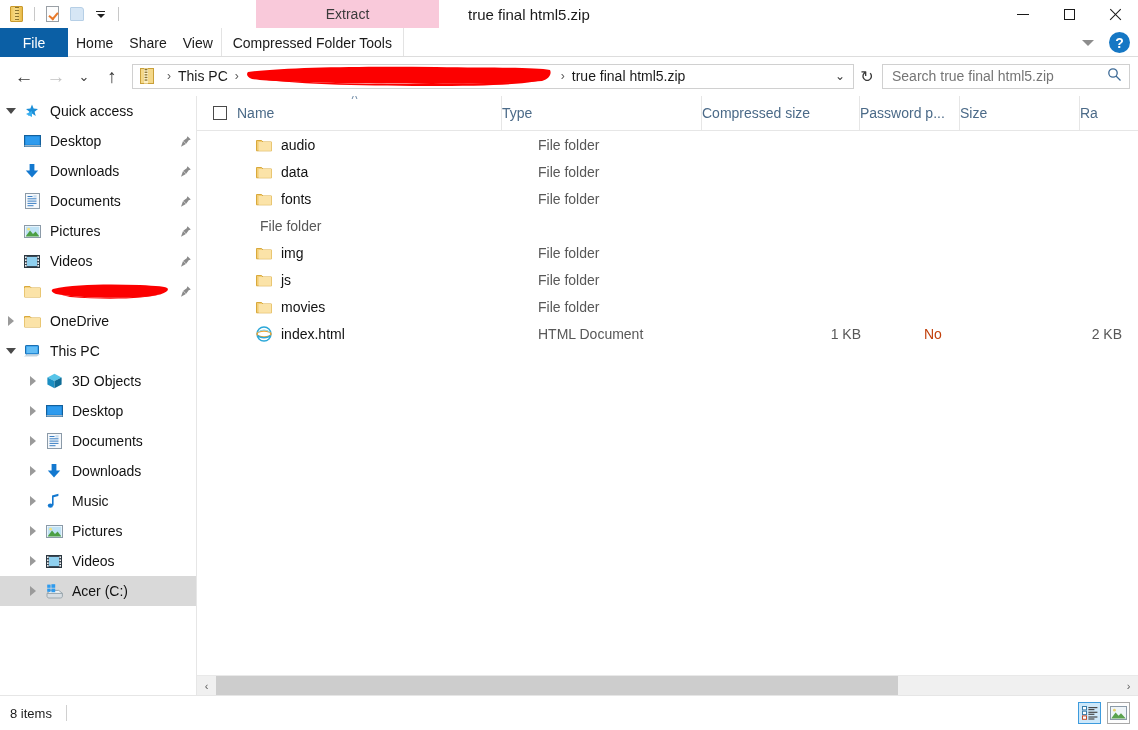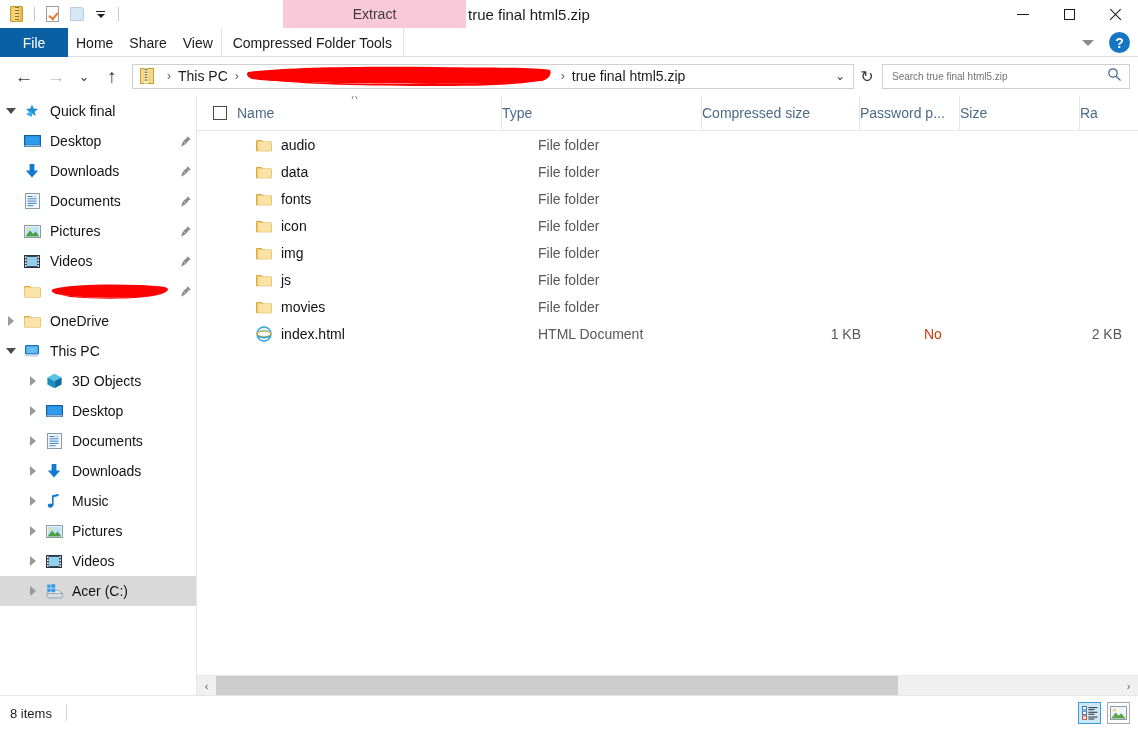--- a/index.html
+++ b/index.html
@@ -110,21 +110,21 @@
   }
   .qat-chevron span {
     width: 0; height: 0;
     border-left: 4.5px solid transparent;
     border-right: 4.5px solid transparent;
     border-top: 4.5px solid #222;
     display: block;
   }
   .ctx-tab-header {
     position: absolute;
-    left: 283px;
+    left: 256px;
     top: 0;
     width: 183px;
     height: 28px;
     background: #f9c9da;
     display: flex;
     align-items: center;
     justify-content: center;
   }
   .ctx-tab-header span {
     font-size: 14px;
@@ -347,21 +347,21 @@
     align-items: center;
     justify-content: space-between;
     box-sizing: border-box;
     margin-left: 2px;
     padding: 0 7px 0 9px;
   }
   .search-field input {
     border: none;
     outline: none;
     font-family: "Liberation Sans", sans-serif;
-    font-size: 10px;
+    font-size: 14px;
     color: #6d6d6d;
     background: transparent;
     width: 200px;
     padding: 0;
   }
   .search-icon {
     color: #3d6a96;
     font-size: 14px;
   }
 
@@ -720,21 +720,21 @@
       <div class="nav-row">
         <span class="expander open">
             <span></span>
           </span>
         <span class="nav-icon">
           <svg width="18" height="17" viewBox="0 0 18 17">
             <path d="M9 1.5 L10.6 5.6 L15 5.9 L11.6 8.7 L12.7 13 L9 10.6 L5.3 13 L6.4 8.7 L3 5.9 L7.4 5.6 Z" fill="#1c8fd8"></path>
             <path d="M3 11 L9 8 L9 14 Z" fill="#3ab0f0"></path>
           </svg>
         </span>
-        <span class="nav-label">Quick final</span>
+        <span class="nav-label">Quick access</span>
       </div>
 
       <div class="nav-row indent-1">
         <span class="nav-icon">
           <svg width="17" height="15" viewBox="0 0 17 15">
             <rect x="0.5" y="1.5" width="16" height="11" fill="#1b82d4" stroke="#13609c"></rect>
             <rect x="1.5" y="2.5" width="14" height="8" fill="#2e9bee"></rect>
             <rect x="0.5" y="11" width="16" height="1.6" fill="#9bb4c6"></rect>
           </svg>
         </span>
@@ -1084,29 +1084,20 @@
           </span>
           <span class="cell cell-type">File folder</span>
           <span class="cell cell-csize"></span>
           <span class="cell cell-pwd"></span>
           <span class="cell cell-size"></span>
           <span class="cell cell-ratio"></span>
         </div>
 
         <div class="row">
           <span class="cell cell-spacer"></span>
-          <span class="cell cell-name">
-            <span class="folder-icon">
-              <svg width="16" height="14" viewBox="0 0 16 14">
-                <path d="M0.5 2.5 L5.6 2.5 L6.9 4 L15.5 4 L15.5 12.8 L0.5 12.8 Z" fill="#f4cd73" stroke="#d8a93c"></path>
-                <path d="M2.6 4 L15.5 4 L15.5 12.8 L2.6 12.8 Z" fill="#fbe3a8"></path>
-              </svg>
-            </span>
-            <span>icon</span>
-          </span>
           <span class="cell cell-type">File folder</span>
           <span class="cell cell-csize"></span>
           <span class="cell cell-pwd"></span>
           <span class="cell cell-size"></span>
           <span class="cell cell-ratio"></span>
         </div>
 
         <div class="row">
           <span class="cell cell-spacer"></span>
           <span class="cell cell-name">

